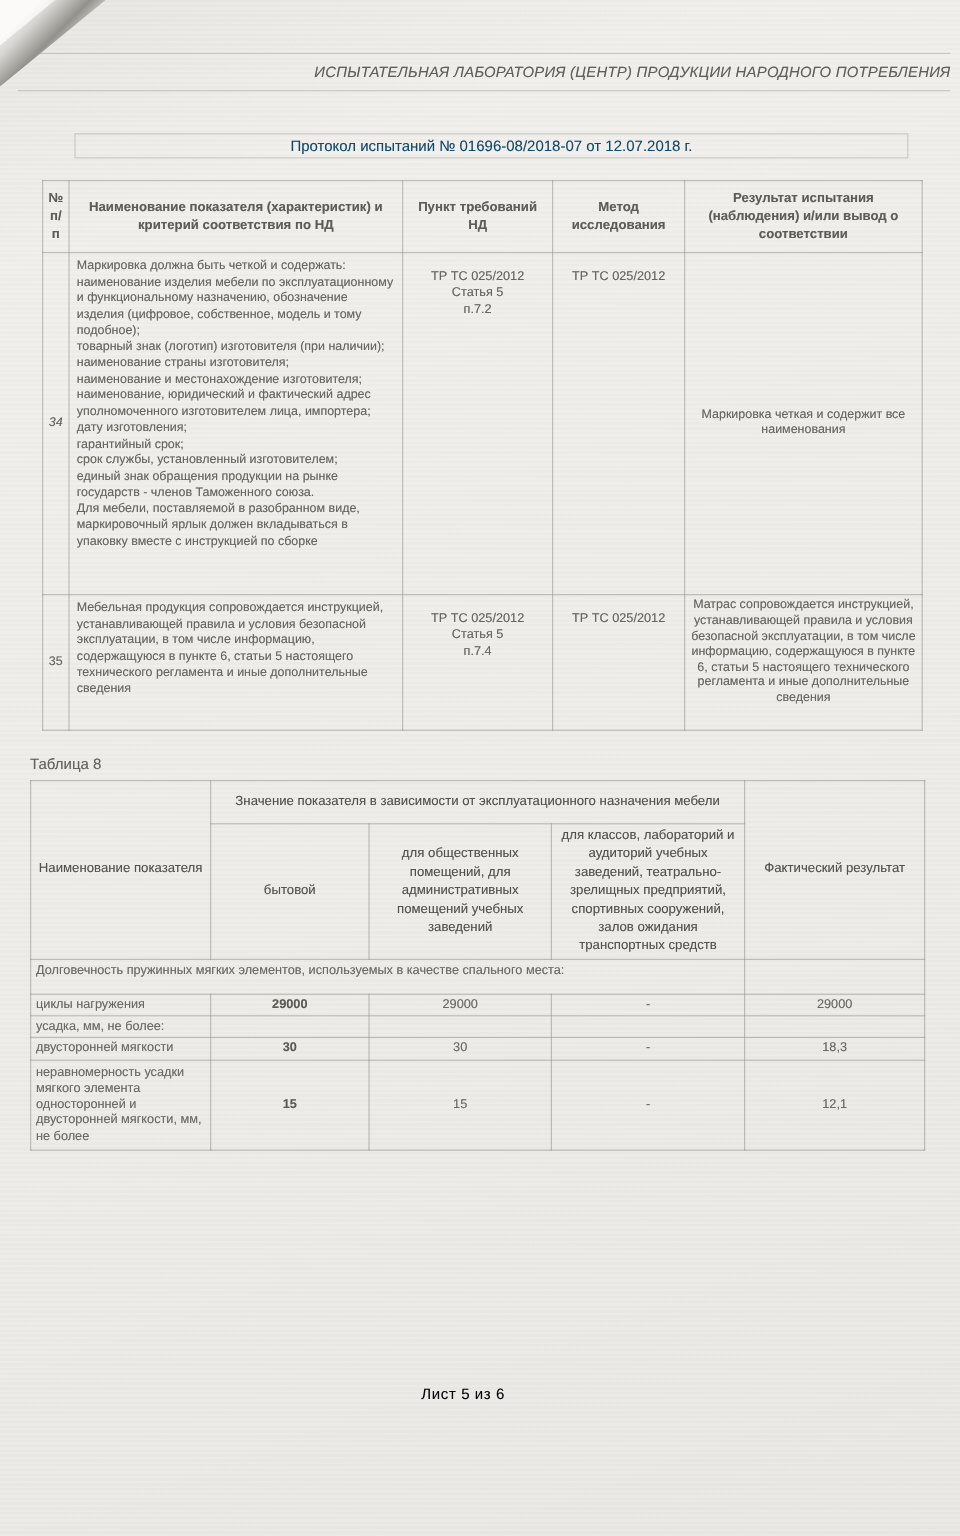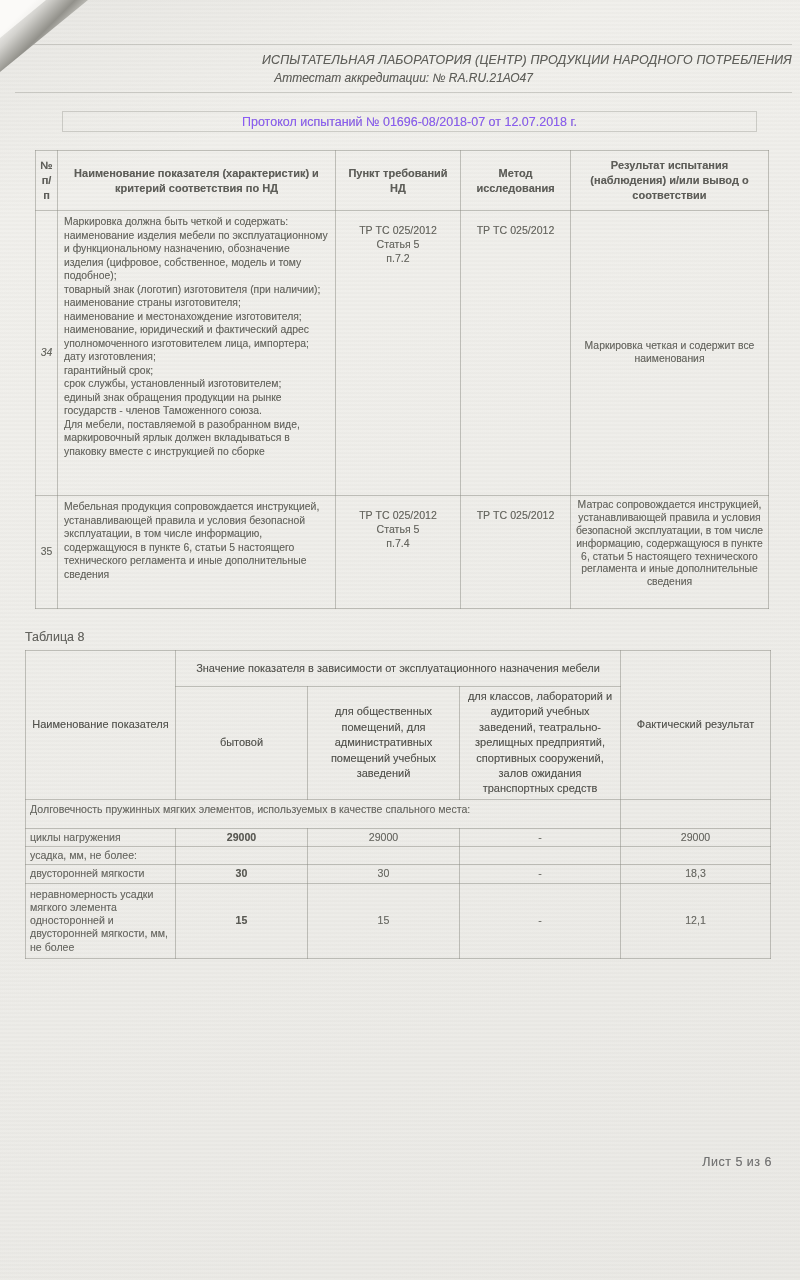--- a/index.html
+++ b/index.html
@@ -37,21 +37,21 @@
     position:absolute;left:15px;right:8px;top:44px;z-index:2;
     border-top:1px solid var(--line-soft);
     border-bottom:1px solid var(--line-soft);
     padding:7px 0 5px;text-align:center;font-style:italic;color:#5f5f5a;
   }
   .lab-header .t1,.lab-header .t2{font-size:12.4px;line-height:1.45;letter-spacing:0.2px;text-align:right;}
   .lab-header .t3{font-size:12px;line-height:1.4;}
   .protocol-box{
     position:absolute;left:62px;width:695px;top:111px;height:21px;z-index:2;
     border:1px solid var(--line-soft);
-    text-align:center;font-size:12.5px;line-height:20px;color:#8b5cf6;
+    text-align:center;font-size:12.5px;line-height:20px;color:#0c4a6e;
   }
   table{border-collapse:collapse;table-layout:fixed;position:absolute;z-index:2;}
   th,td{border:1px solid var(--line);padding:2px 4px;overflow:hidden;}
   th{font-weight:700;color:#5d5d58;}
   .pre{white-space:pre-line;}
   .ctr{text-align:center;}
   .top{vertical-align:top;}
   .mid{vertical-align:middle;}
 
   .main-table{left:35px;top:150px;width:733px;}
@@ -74,34 +74,33 @@
   .table3 td{font-size:10.6px;line-height:1.25;color:#6a6a64;vertical-align:middle;}
   .table3 td.lbl{text-align:left;padding:2px 3px 2px 4px;}
   .table3 td.val{text-align:center;}
   .table3 td.vb{font-weight:700;color:#5a5a54;}
   .table3 tr.section td{padding:3px 3px 12px 4px;}
   .table3 tr.dr{height:18px;}
   .table3 tr.tall td{padding-top:4px;padding-bottom:4px;margin-left:48px;}
 
   .page-footer{
     position:absolute;left:0;right:28px;top:1155px;z-index:2;
-    text-align:right;font-size:12.5px;color:#737373;letter-spacing:0.5px;
+    text-align:center;font-size:12.5px;color:#000000;letter-spacing:0.5px;
   }
 </style>
 </head>
 <body>
 
 <div>
   <div class="fold-shadow"></div>
   <div class="fold-light"></div>
 </div>
 
 <div class="lab-header">
   <div class="t1">ИСПЫТАТЕЛЬНАЯ ЛАБОРАТОРИЯ (ЦЕНТР) ПРОДУКЦИИ НАРОДНОГО ПОТРЕБЛЕНИЯ</div>
-  <div class="t3">Аттестат аккредитации: № RA.RU.21АО47</div>
 </div>
 
 <div class="protocol-box">Протокол испытаний № 01696-08/2018-07 от 12.07.2018 г.</div>
 
 <table class="main-table">
   <colgroup>
     <col style="width:22px">
       <col style="width:278px">
       <col style="width:125px">
       <col style="width:110px">

